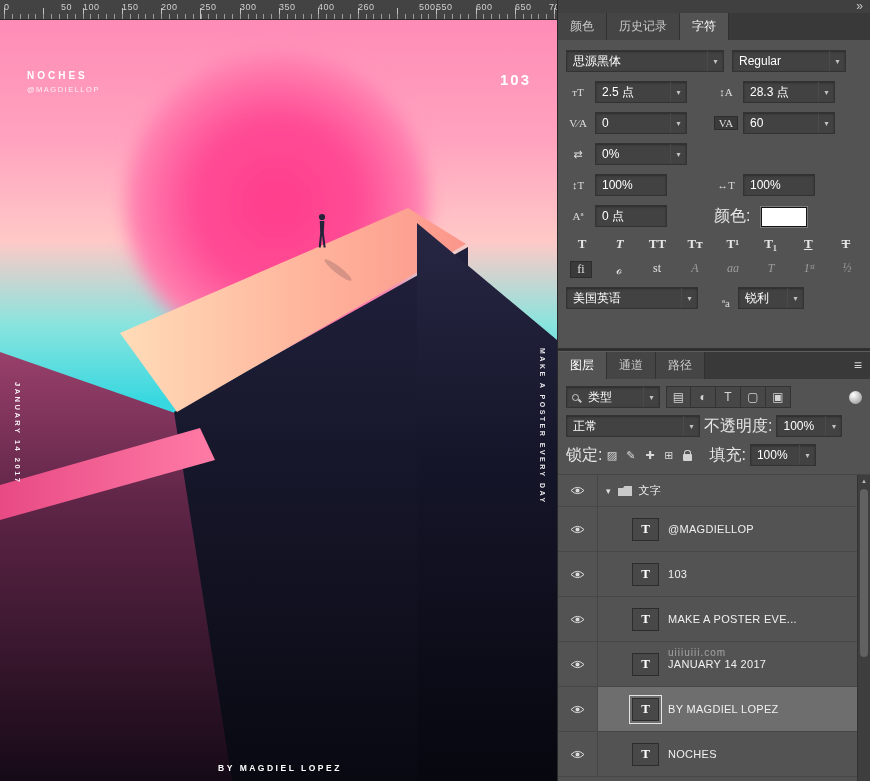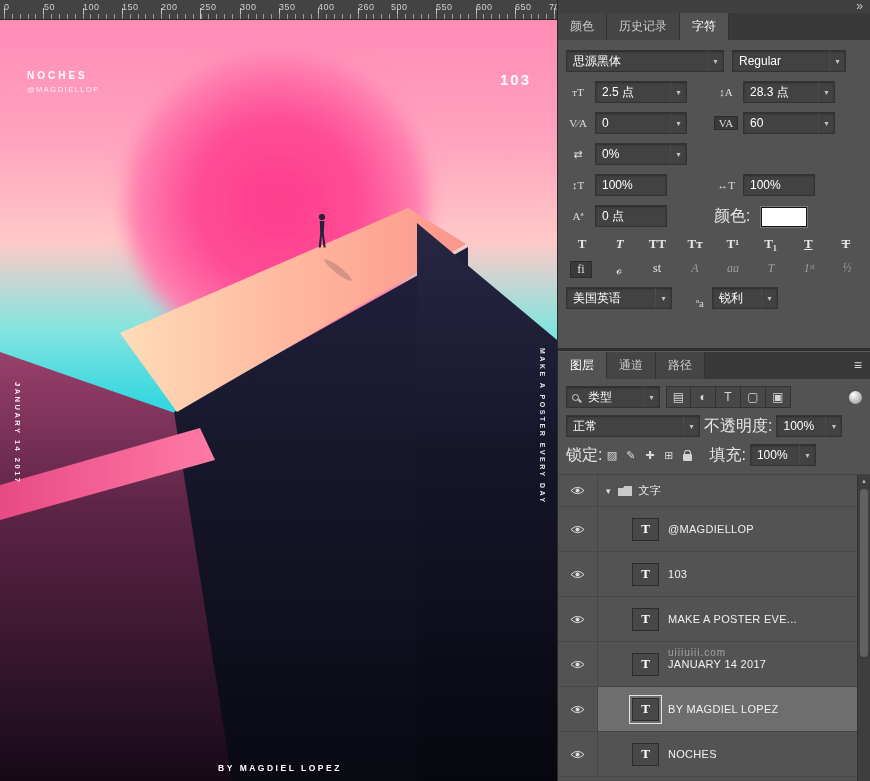--- a/index.html
+++ b/index.html
@@ -40,21 +40,21 @@
   .menu-ico{position:absolute;right:8px;top:5px;color:#d5d5d5;font-size:14px;cursor:pointer}
 
   .charp{height:308px;padding:10px 8px 0;flex:none}
   .crow{display:flex;align-items:flex-end;margin-bottom:9px}
   .ccol{display:flex;align-items:center;gap:5px;width:148px;flex:none}
   .cicon{width:24px;font-size:11px;color:#dcdcdc;text-align:center;flex:none;font-family:"Liberation Serif",serif}
   .fld{display:flex;align-items:center;height:22px;background:#424242;border:1px solid #333;box-shadow:inset 0 1px 2px rgba(0,0,0,.35)}
   .fld .v{flex:1;padding:0 6px;font-size:12px;color:#fff;white-space:nowrap;overflow:hidden}
   .fld .dd{width:16px;align-self:stretch;display:flex;align-items:center;justify-content:center;color:#c2c2c2;font-size:8px;border-left:1px solid #4a4a4a;cursor:pointer}
   .w-font{width:158px}.w-style{width:114px}.w-num{width:92px}.w-plain{width:72px}
-  .w-lang{width:106px}.w-aa{width:66px}
+  .w-lang{width:132px}.w-aa{width:66px}
   .clabel{font-size:16px;color:#e6e6e6;white-space:nowrap}
   .swatch{width:46px;height:20px;background:#fff;border:1px solid #141414;box-shadow:0 0 0 1px #7a7a7a;margin-left:6px;cursor:pointer}
   .sbtns,.obtns{display:flex;justify-content:space-between;padding:0 4px;width:100%}
   .sb{min-width:24px;text-align:center;font-size:13px;font-weight:bold;color:#e6e6e6;font-family:"Liberation Serif",serif;cursor:pointer}
   .sb.i{font-style:italic}.sb.u{text-decoration:underline}.sb.s{text-decoration:line-through}
   .ob{min-width:22px;text-align:center;font-size:12px;color:#e2e2e2;font-family:"Liberation Serif",serif;cursor:pointer}
   .ob.pressed{background:#3a3a3a;border:1px solid #2d2d2d;padding:0 4px}
   .ob.dim{color:#9d9d9d;font-style:italic}
   .pdivider{height:4px;background:#2f2f2f;border-bottom:1px solid #5d5d5d;flex:none}
 
@@ -93,30 +93,30 @@
   .wm-small{font-size:10px;color:rgba(255,255,255,.45);margin-top:2px;letter-spacing:1px}
 </style>
 </head>
 <body>
 
 <div class="app">
 
   <div class="canvas">
     <div class="ruler">
       <span class="rn" style="left:4px">0</span>
-      <span class="rn" style="left:44px">50</span>
+      <span class="rn" style="left:61px">50</span>
       <span class="rn" style="left:83px">100</span>
       <span class="rn" style="left:122px">150</span>
       <span class="rn" style="left:161px">200</span>
       <span class="rn" style="left:200px">250</span>
       <span class="rn" style="left:240px">300</span>
       <span class="rn" style="left:279px">350</span>
       <span class="rn" style="left:318px">400</span>
       <span class="rn" style="left:358px">260</span>
-      <span class="rn" style="left:391px">500</span>
+      <span class="rn" style="left:419px">500</span>
       <span class="rn" style="left:436px">550</span>
       <span class="rn" style="left:476px">600</span>
       <span class="rn" style="left:515px">650</span>
       <span class="rn" style="left:549px">70</span>
     </div>
 
     <div class="poster">
       <svg width="557" height="761" viewBox="0 0 557 761">
         <defs>
           <linearGradient id="bgG" x1="0" y1="0" x2="0" y2="1">

